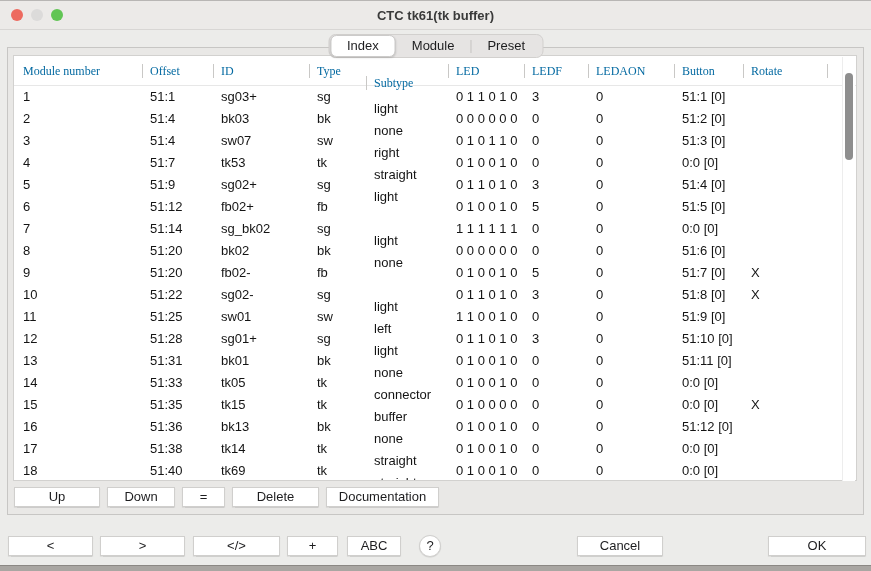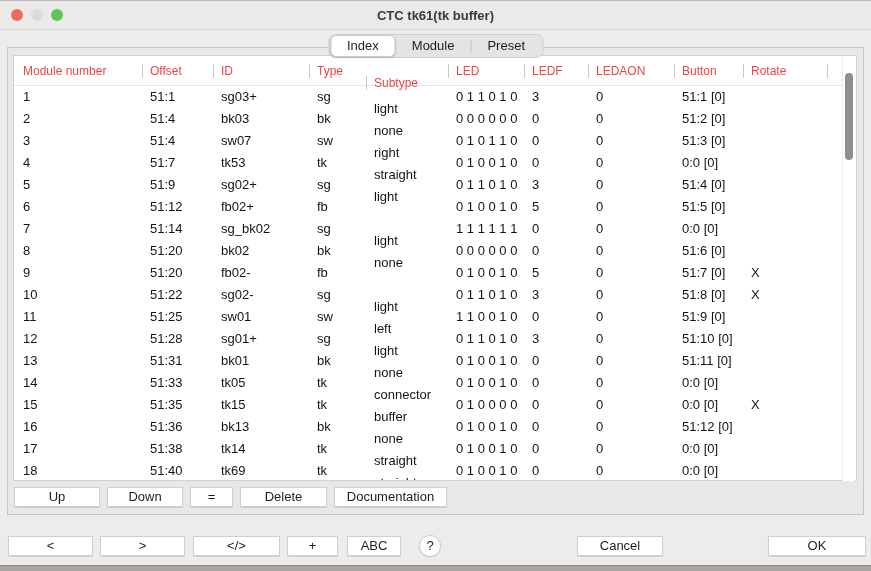--- a/index.html
+++ b/index.html
@@ -18,21 +18,21 @@
   .tab { height:22px; line-height:22px; padding:0 16px; font-size:13px; color:#1d1d1f; border-radius:6px; position:relative; }
   .tab.selected { background:#ffffff; border:1px solid #cccbca; box-shadow:0 1px 2px rgba(0,0,0,0.15); line-height:20px; }
   .tabsep { width:1px; height:13px; background:#c5c4c2; }
 
   
   .panel { position:absolute; left:7px; top:46px; width:857px; height:468px; background:#e9e8e6; border:1px solid #c7c6c4; }
 
   
   .table { position:absolute; left:5px; top:7px; width:844px; height:426px; background:#ffffff; border:1px solid #d2d1cf; }
   .thead { position:absolute; left:0; top:0; width:100%; height:30px; background:#ffffff; border-bottom:1px solid #e7e7e7; display:flex; }
-  .hcell { position:relative; height:30px; line-height:30px; font-size:12px; color:#ef4444; padding-left:8px; white-space:nowrap; overflow:hidden; }
+  .hcell { position:relative; height:30px; line-height:30px; font-size:12px; color:#0369a1; padding-left:8px; white-space:nowrap; overflow:hidden;font-family:Liberation Serif, serif; }
   .hcell:not(.c0)::before { content:""; position:absolute; left:0; top:8px; width:1px; height:14px; background:#c9c8c6; }
   .hcell.clast::after { content:""; position:absolute; right:0; top:8px; width:1px; height:14px; background:#c9c8c6; }
   .tbody { position:absolute; left:0; top:30px; width:100%; bottom:0; overflow:hidden; }
   .trow { display:flex; height:22px; }
   .tcell { height:22px; line-height:22px; font-size:13px; color:#141414; padding-left:8px; white-space:nowrap; overflow:hidden; }
   .c0 { width:128px; padding-left:9px; }
   .c1 { width:71px; }
   .c2 { width:96px; }
   .c3 { width:57px; }
   .c4 { width:82px;margin-top:12px; }
@@ -44,21 +44,21 @@
 
   
   .scrollbar { position:absolute; right:1px; top:1px; width:13px; height:424px; background:#ffffff; border-left:1px solid #ededed; }
   .thumb { position:absolute; left:2px; top:16px; width:8px; height:87px; border-radius:4px; background:#8e8e8e; }
 
   
   .btn { height:20px; background:#ffffff; border:1px solid #d0cfcd; border-radius:0; font-size:13px; color:#1d1d1f; text-align:center; line-height:18px; box-shadow:0 0.5px 1px rgba(0,0,0,0.12); font-family:"Liberation Sans","DejaVu Sans",sans-serif; }
 
   
   .toolbar { position:absolute; left:6px; bottom:7px; display:flex; gap:7px; }
-  .w-up{width:86px;} .w-down{width:76px;} .w-eq{width:43px;} .w-del{width:87px;} .w-doc{width:113px;}
+  .w-up{width:86px;} .w-down{width:68px;} .w-eq{width:43px;} .w-del{width:87px;} .w-doc{width:113px;}
 
   
   .bb { position:absolute; top:535px; height:20px; }
   .bb-prev{left:8px; width:85px;} .bb-next{left:100px; width:85px;} .bb-code{left:193px; width:87px;}
   .bb-plus{left:287px; width:51px;} .bb-abc{left:347px; width:54px;}
   .bb-help{left:419px; width:22px; height:22px; top:534px; border-radius:50%; line-height:20px; font-size:13px;}
   .bb-cancel{left:577px; width:86px;} .bb-apply{left:664px; width:69px;margin-top:36px;} .bb-ok{left:768px; width:98px;}
 
   
   .bottom-edge { position:absolute; left:0; top:564px; width:871px; height:7px; background:#a9a6a2; border-top:1px solid #8b8884; }

